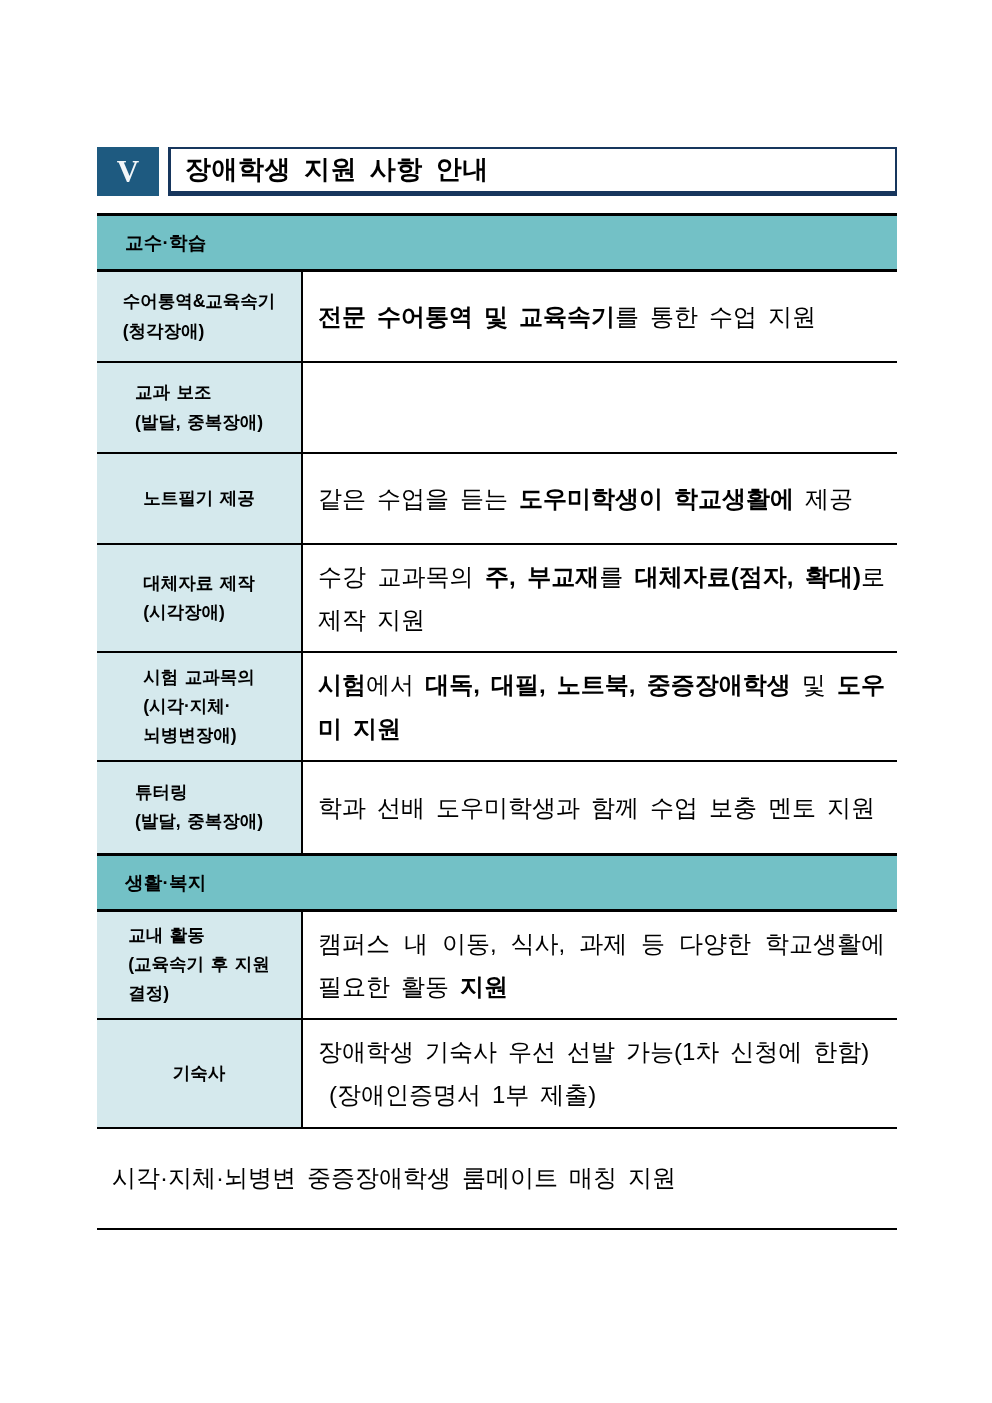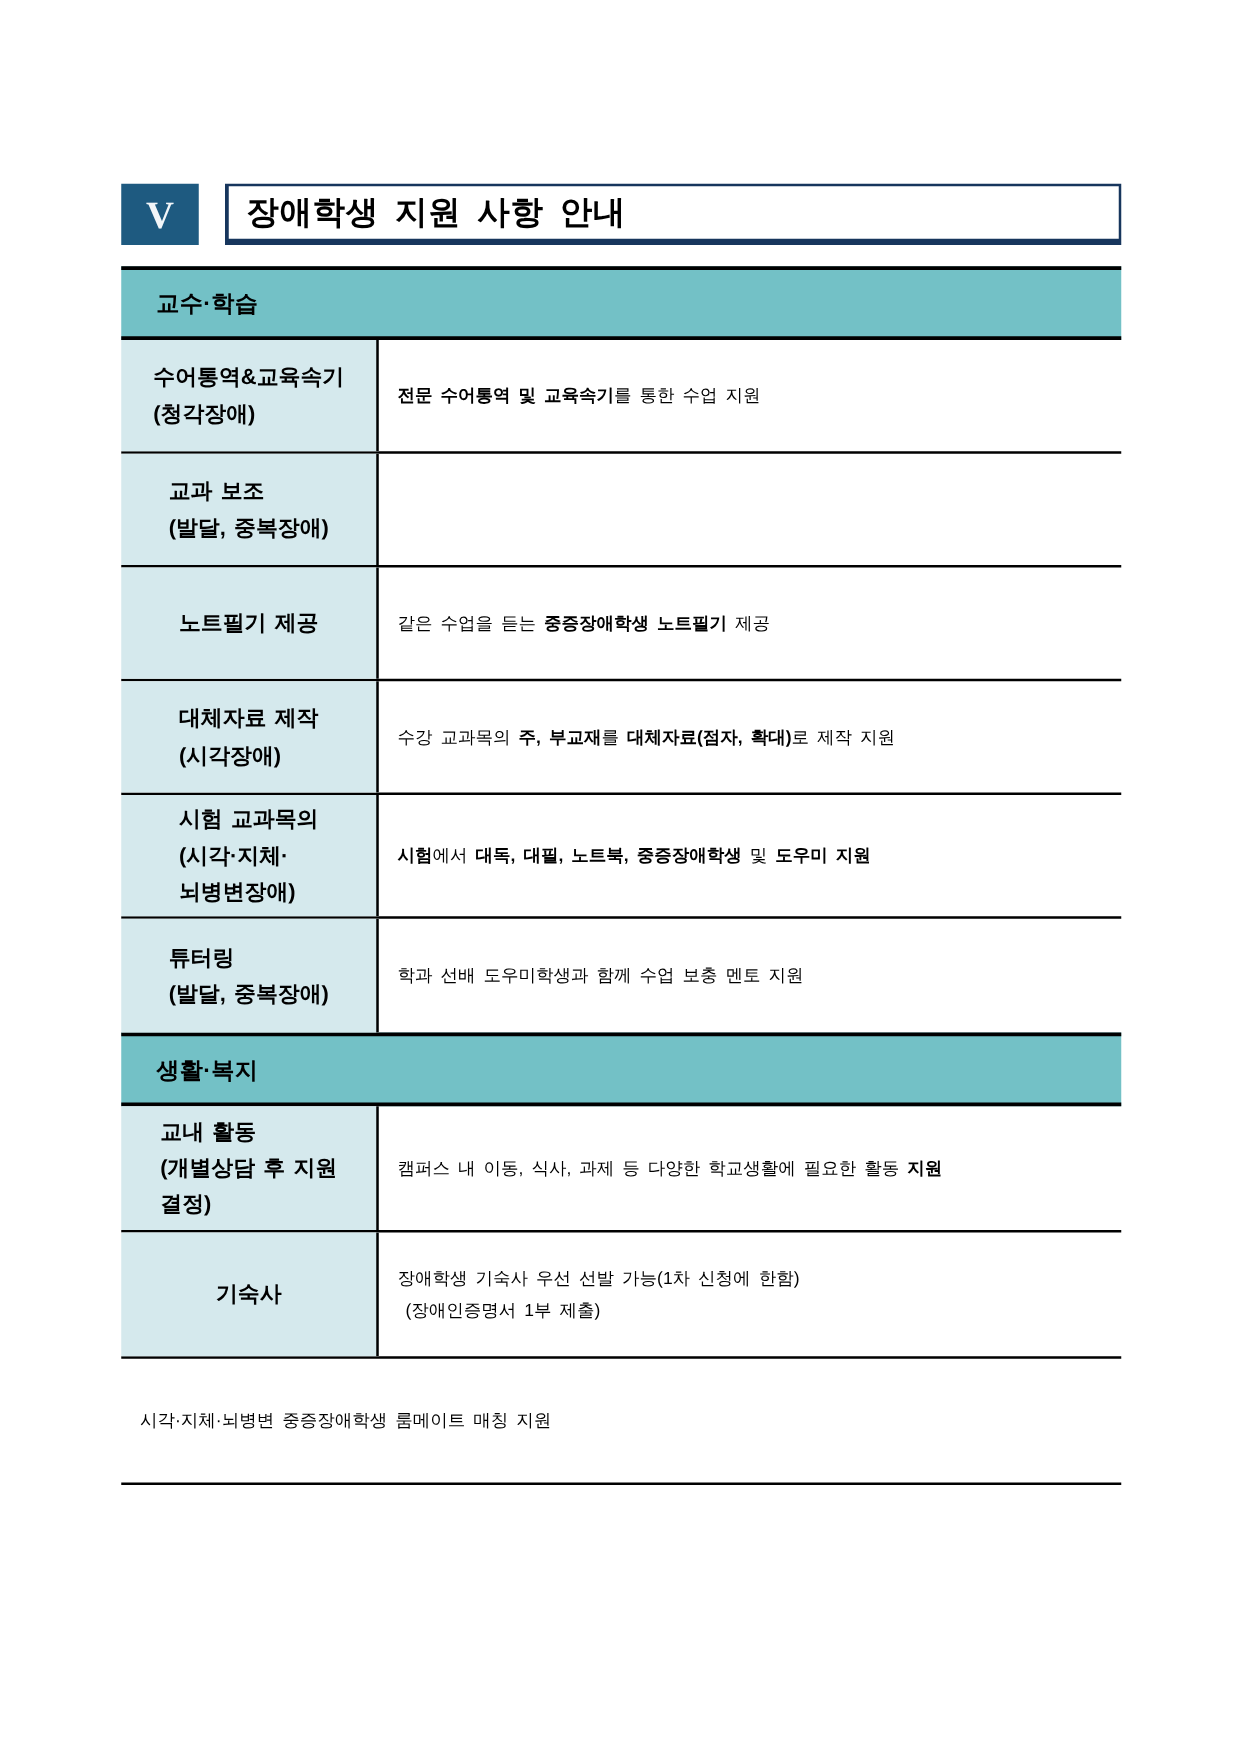--- a/index.html
+++ b/index.html
@@ -37,21 +37,20 @@
   }
   .title-box {
     flex: 1;
     background: #ffffff;
     border: 2px solid var(--title-border, #17365d);
     border-left-width: 3px;
     border-bottom-width: 5px;
     display: flex;
     align-items: center;
     padding-left: 14px;
-    margin-left: 12px;
   }
   .title-box h1 {
     font-size: 26px;
     font-weight: bold;
     letter-spacing: 0.5px;
     word-spacing: 0.2em;
     line-height: 1;
     padding-bottom: 2px;
   }
 
@@ -99,21 +98,21 @@
   }
 
   .dcell {
     flex: 1;
     display: flex;
     align-items: center;
     padding: 10px 12px 10px 15px;
   }
   .dtext {
     width: 100%;
-    font-size: 14px;
+    font-size: 24px;
     line-height: 1.8;
     word-spacing: 0.18em;
     text-align: justify;
     word-break: break-all;
     white-space: pre-wrap;
   }
   .dtext .bold { font-weight: bold; }
 </style>
 </head>
 <body>
@@ -147,21 +146,21 @@
           <div class="lcell">
             <span class="ltext">교과 보조
 (발달, 중복장애)</span>
           </div>
         </div>
         <div class="trow">
           <div class="lcell">
             <span class="ltext">노트필기 제공</span>
           </div>
           <div class="dcell">
-            <div class="dtext"><span>같은 수업을 듣는 </span><span class="bold">중증장애학생 노트필기</span><span> 제공</span></div>
+            <div class="dtext"><span>같은 수업을 듣는 </span><span class="bold">도우미학생이 학교생활에</span><span> 제공</span></div>
           </div>
         </div>
         <div class="trow">
           <div class="lcell">
             <span class="ltext">대체자료 제작
 (시각장애)</span>
           </div>
           <div class="dcell">
             <div class="dtext"><span>수강 교과목의 </span><span class="bold">주, 부교재</span><span>를 </span><span class="bold">대체자료(점자, 확대)</span><span>로 제작 지원</span></div>
           </div>
@@ -186,21 +185,21 @@
           </div>
         </div>
       </div>
       <div class="section">
         <div class="sec-header">
           <span class="sec-label">생활·복지</span>
         </div>
         <div class="trow">
           <div class="lcell">
             <span class="ltext">교내 활동
-(개별상담 후 지원
+(교육속기 후 지원
 결정)</span>
           </div>
           <div class="dcell">
             <div class="dtext"><span>캠퍼스 내 이동, 식사, 과제 등 다양한 학교생활에 필요한 활동 </span><span class="bold">지원</span></div>
           </div>
         </div>
         <div class="trow">
           <div class="lcell">
             <span class="ltext">기숙사</span>
           </div>

